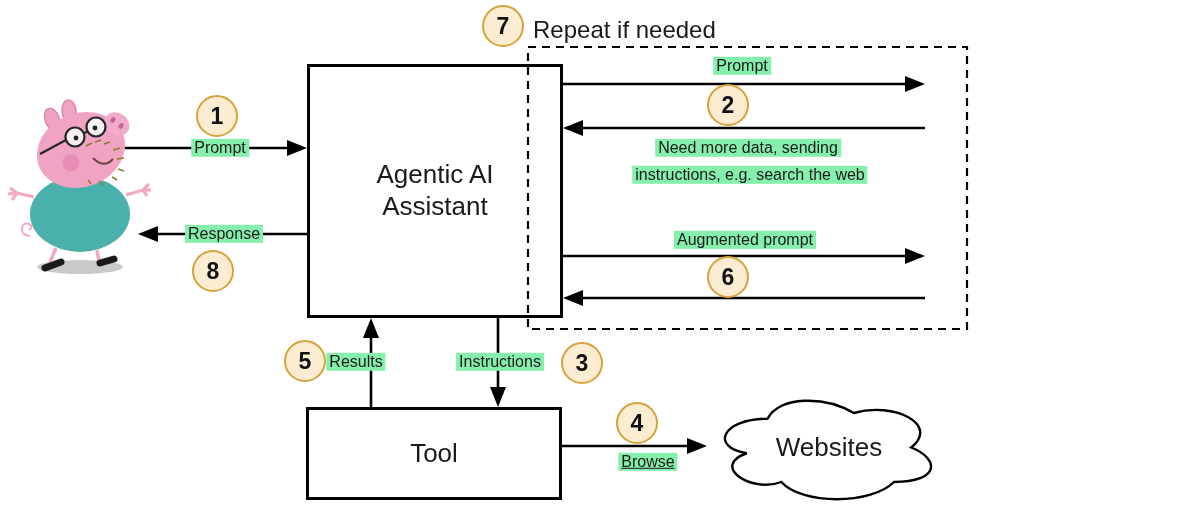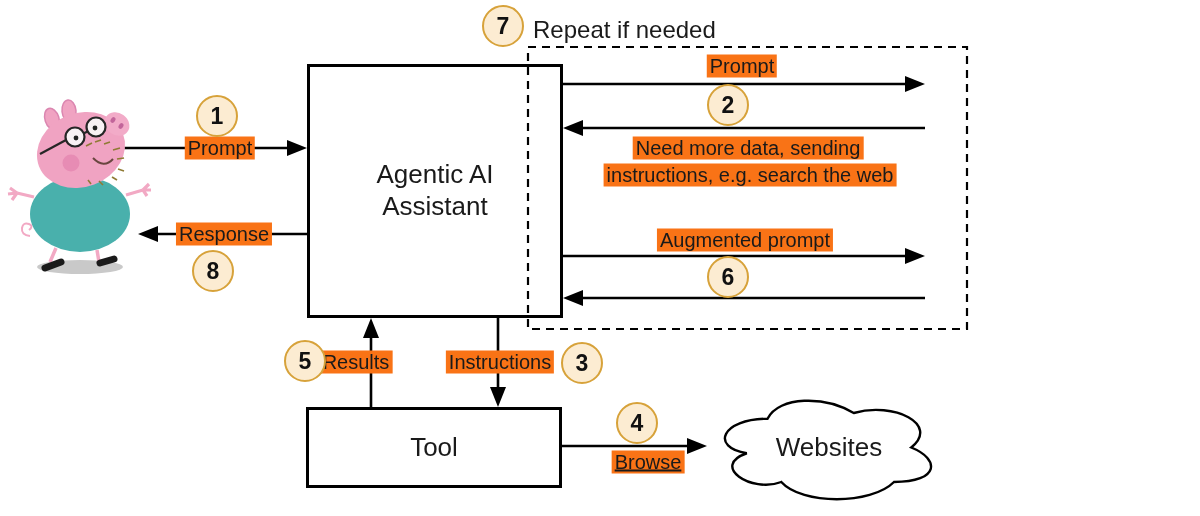--- a/index.html
+++ b/index.html
@@ -12,27 +12,27 @@
   .stage{position:absolute;inset:0;}
   
   .box{
     position:absolute;background:#fff;border:3px solid #000;
     box-sizing:border-box;display:flex;flex-direction:column;
     align-items:center;justify-content:center;text-align:center;
     font-size:26px;line-height:1.22;z-index:1;
   }
   .box-assistant{left:307px;top:64px;width:256px;height:254px;align-items:center;}
   .box-llm{left:925px;top:65px;width:253px;height:252px;}
-  .box-tool{left:306px;top:407px;width:256px;height:81px;}
+  .box-tool{left:306px;top:407px;width:256px;height:93px;}
   
   svg.gfx{position:absolute;left:0;top:0;z-index:2;pointer-events:none;}
   
   .lbl{
     position:absolute;transform:translate(-50%,-50%);
-    font-size:20px;white-space:nowrap;background:#f97316;
+    font-size:16px;white-space:nowrap;background:#86efac;
     padding:0 3px;z-index:3;line-height:1.15;
   }
   .lbl-repeat{transform:translateY(-50%);font-size:24px;background:transparent;}
   .lbl-websites{font-size:26px;background:transparent;}
   
   .step{
     position:absolute;width:42px;height:42px;border-radius:50%;
     background:#fcecd2;border:2.5px solid #d7a23a;box-sizing:border-box;
     display:flex;align-items:center;justify-content:center;
     font-size:23px;font-weight:bold;color:#111;z-index:4;

